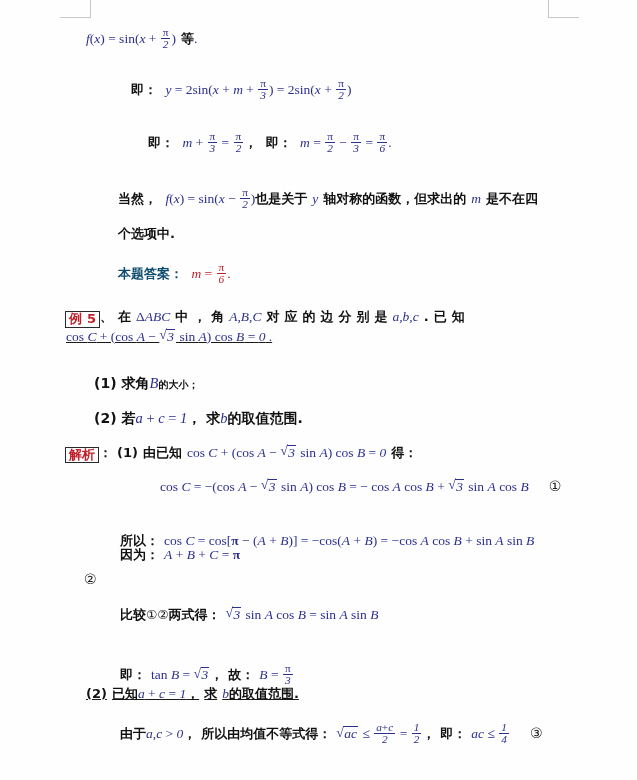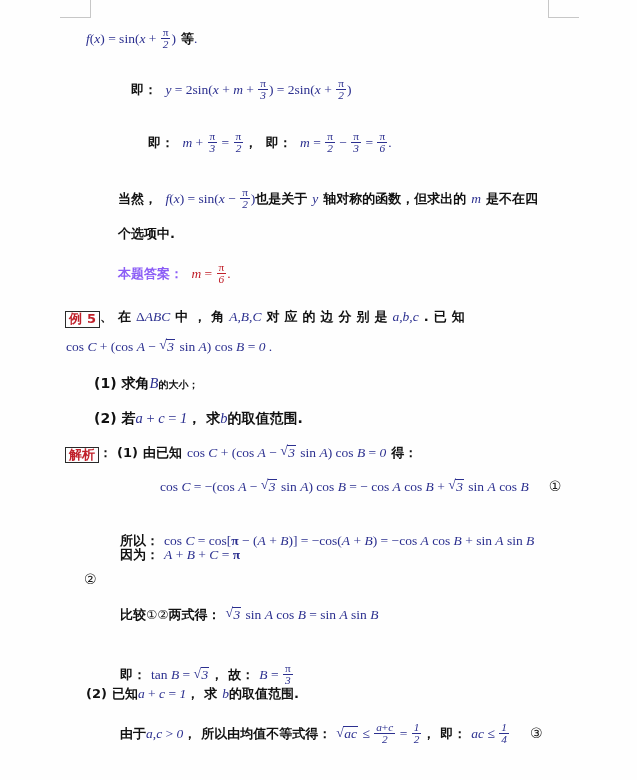--- a/index.html
+++ b/index.html
@@ -60,21 +60,21 @@
   }
   .cn {
     font-family: "DejaVu Sans", sans-serif;
     font-weight: bold;
     color: #111111;
     font-size: 13px;
   }
   .cn-red {
     font-family: "DejaVu Sans", sans-serif;
     font-weight: bold;
-    color: #8b5cf6;
+    color: #0c4a6e;
     font-size: 13px;
   }
   .red {
     color: #c0202a;
   }
 
   
   .boxlabel {
     display: inline-block;
     border: 1.3px solid #2a2a2a;
@@ -183,21 +183,21 @@
     <div class="line" style="left:118px; top:263px;">
       <span class="cn-red">本题答案：</span><span class="gap-s"></span>
       <span class="red"><i>m</i> =
         <span class="frac" style="color:#c0202a;"><span class="n" style="border-bottom-color:#c0202a;">π</span><span class="d"><i>6</i></span></span></span><span class="red">.</span>
     </div>
 
     <div class="line" style="left:65px; top:310px; font-size:13.5px;">
       <span class="boxlabel"><span>例</span><span class="num">5</span></span><span class="cn">、</span><span class="gap-s"></span><span class="cn">在</span><span class="gap-s"></span><span class="mathblue">Δ<i>ABC</i></span><span class="gap-s"></span><span class="cn">中</span><span class="gap-s"></span><span class="cn">，</span><span class="gap-s"></span><span class="cn">角</span><span class="gap-s"></span><span class="mathblue"><i>A,B,C</i></span><span class="gap-s"></span><span class="cn">对</span><span class="gap-s"></span><span class="cn">应</span><span class="gap-s"></span><span class="cn">的</span><span class="gap-s"></span><span class="cn">边</span><span class="gap-s"></span><span class="cn">分</span><span class="gap-s"></span><span class="cn">别</span><span class="gap-s"></span><span class="cn">是</span><span class="gap-s"></span><span class="mathblue"><i>a,b,c</i></span><span class="gap-s"></span><span class="cn">.</span><span class="gap-s"></span><span class="cn">已</span><span class="gap-s"></span><span class="cn">知</span>
     </div>
 
-    <div class="line" style="left:66px; top:338px;">
+    <div class="line" style="left:66px; top:328px;text-decoration:underline;">
       <span class="mathblue">cos <i>C</i> + (cos <i>A</i> −
         <span class="sqrt"><span class="rad"><i>3</i></span></span>
         sin <i>A</i>) cos <i>B</i> = <i>0</i> .</span>
     </div>
 
     <div class="line" style="left:94px; top:376px; font-size:14.5px;">
       <span class="cn" style="font-size:14px;">(1)</span><span class="gap-s"></span><span class="cn" style="font-size:14px;margin-top:28px;">求角</span><span class="mathblue"><i>B</i></span><span class="cn" style="font-size:10px;">的大小；</span>
     </div>
 
     <div class="line" style="left:94px; top:411px; font-size:14.5px;">
@@ -234,21 +234,21 @@
       <span class="cn">比较</span><span class="circnum" style="font-size:12.5px;">①</span><span class="circnum" style="font-size:12.5px;">②</span><span class="cn">两式得：</span><span class="gap-s"></span><span class="mathblue"><span class="sqrt"><span class="rad"><i>3</i></span></span>
         sin <i>A</i> cos <i>B</i> = sin <i>A</i> sin <i>B</i></span>
     </div>
 
     <div class="line" style="left:120px; top:664px;">
       <span class="cn">即</span><span class="cn">：</span><span class="gap-s"></span><span class="mathblue">tan <i>B</i> =
         <span class="sqrt"><span class="rad"><i>3</i></span></span></span><span class="cn">，</span><span class="gap-s"></span><span class="cn">故：</span><span class="gap-s"></span><span class="mathblue"><i>B</i> =
         <span class="frac"><span class="n">π</span><span class="d"><i>3</i></span></span></span>
     </div>
 
-    <div class="line" style="left:86px; top:687px;">
+    <div class="line" style="left:86px; top:687px;text-decoration:underline;">
       <span class="cn">(2)</span><span class="gap-s"></span><span class="cn">已知</span><span class="mathblue"><i>a</i> + <i>c</i> = <i>1</i></span><span class="cn">，</span><span class="gap-s"></span><span class="cn">求</span><span class="gap-s"></span><span class="mathblue"><i>b</i></span><span class="cn">的取值范围.</span>
     </div>
 
     <div class="line" style="left:120px; top:723px;">
       <span class="cn">由于</span><span class="mathblue"><i>a</i>,<i>c</i> &gt; <i>0</i></span><span class="cn">，</span><span class="gap-s"></span><span class="cn">所以由均值不等式得：</span><span class="gap-s"></span><span class="mathblue"><span class="sqrt"><span class="rad"><i>ac</i></span></span>
         ≤ <span class="frac"><span class="n"><i>a</i>+<i>c</i></span><span class="d"><i>2</i></span></span>
         = <span class="frac"><span class="n"><i>1</i></span><span class="d"><i>2</i></span></span></span><span class="cn">，</span><span class="gap-s"></span><span class="cn">即：</span><span class="gap-s"></span><span class="mathblue"><i>ac</i> ≤
         <span class="frac"><span class="n"><i>1</i></span><span class="d"><i>4</i></span></span></span><span class="gap-l"></span><span class="circnum">③</span>
     </div>
 

